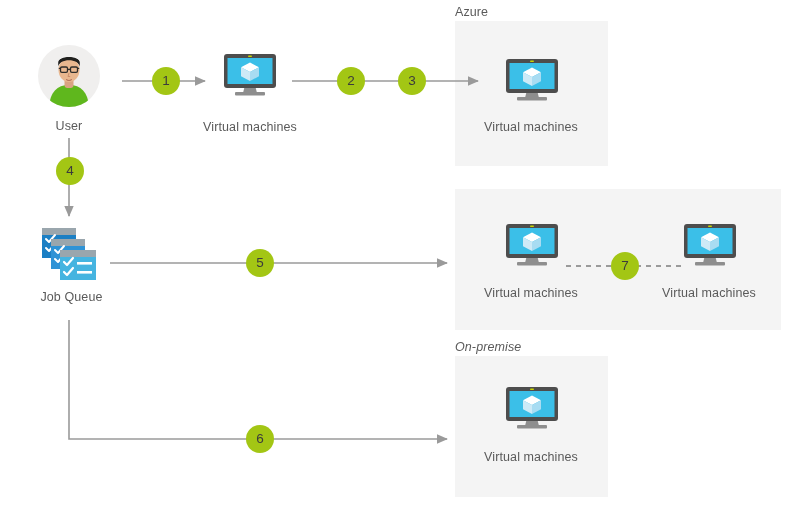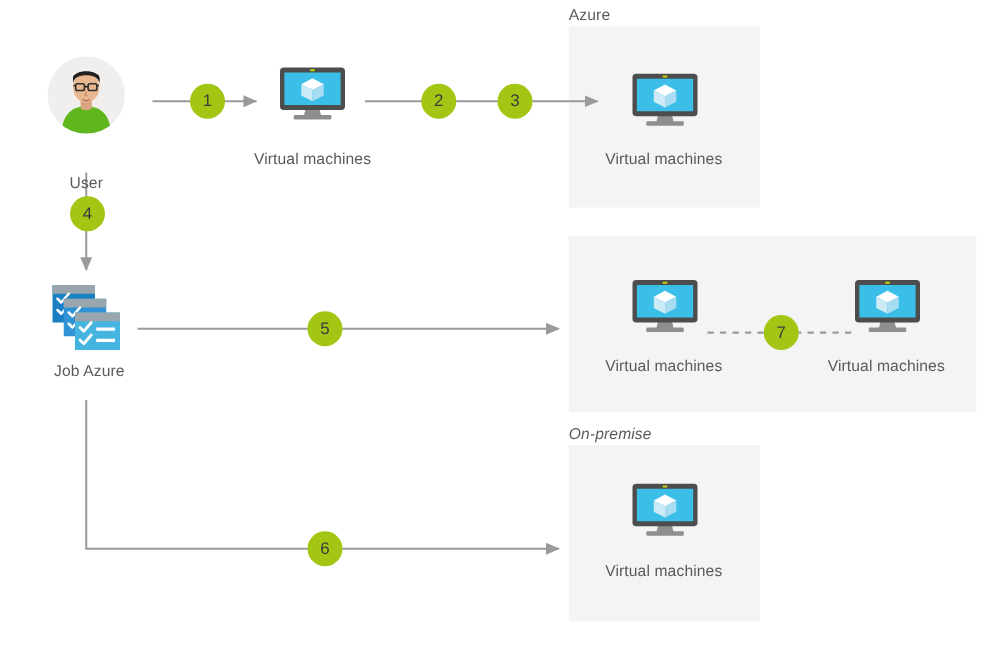--- a/index.html
+++ b/index.html
@@ -129,21 +129,21 @@
         <rect x="32.5" y="22" width="7" height="5.4" rx="1.4" fill="none" stroke="#2d2d2b" stroke-width="1.3"></rect>
         <line x1="29.5" y1="24.3" x2="32.5" y2="24.3" stroke="#2d2d2b" stroke-width="1.3"></line>
         <line x1="20.8" y1="23.4" x2="22.5" y2="23.4" stroke="#2d2d2b" stroke-width="1.3"></line>
         <line x1="39.5" y1="23.4" x2="41.2" y2="23.4" stroke="#2d2d2b" stroke-width="1.3"></line>
 
         <path d="M31,28 L30,31.5 L32.2,31.5" fill="none" stroke="#c98f6d" stroke-width="1"></path>
         <path d="M28.6,34.6 C29.8,35.8 32.2,35.8 33.4,34.6" fill="none" stroke="#b4705a" stroke-width="1.2" stroke-linecap="round"></path>
       </g>
     </svg>
   </div>
-  <div class="node-label" style="left:19px; top:119px; width:100px;margin-top:20px;">User</div>
+  <div class="node-label" style="left:19px; top:119px; width:100px;">User</div>
 
   <div class="node" style="left:221px; top:52px;">
     <svg class="vm-icon" width="58" height="52" viewBox="0 0 58 52">
       <rect x="14" y="40" width="30" height="3.5" rx="1" fill="#8e8e8e"></rect>
       <path d="M24,33 L34,33 L36,41 L22,41 Z" fill="#8e8e8e"></path>
       <rect x="3" y="2" width="52" height="34" rx="3" fill="#4d4d4d"></rect>
       <rect x="6.5" y="6" width="45" height="26" fill="#3bbfe8"></rect>
       <rect x="27" y="3.4" width="4" height="1.6" rx="0.8" fill="#c9d400"></rect>
       <g>
         <path d="M29,10.5 L38,15.3 L29,20 L20,15.3 Z" fill="#ffffff"></path>
@@ -174,21 +174,21 @@
       <g>
         <rect x="20" y="24" width="36" height="30" fill="#45b4e0"></rect>
         <rect x="20" y="24" width="36" height="7" fill="#9aa6ad"></rect>
         <path d="M24,36 l3,3 l6,-7" fill="none" stroke="#ffffff" stroke-width="2.2" stroke-linecap="round" stroke-linejoin="round"></path>
         <path d="M24,46 l3,3 l6,-7" fill="none" stroke="#ffffff" stroke-width="2.2" stroke-linecap="round" stroke-linejoin="round"></path>
         <rect x="37" y="36" width="15" height="2.6" fill="#ffffff"></rect>
         <rect x="37" y="45" width="15" height="2.6" fill="#ffffff"></rect>
       </g>
     </svg>
   </div>
-  <div class="node-label" style="left:19px; top:290px; width:105px;">Job Azure</div>
+  <div class="node-label" style="left:19px; top:290px; width:105px;">Job Queue</div>
 
   <div class="node" style="left:503px; top:57px;">
     <svg class="vm-icon" width="58" height="52" viewBox="0 0 58 52">
       <rect x="14" y="40" width="30" height="3.5" rx="1" fill="#8e8e8e"></rect>
       <path d="M24,33 L34,33 L36,41 L22,41 Z" fill="#8e8e8e"></path>
       <rect x="3" y="2" width="52" height="34" rx="3" fill="#4d4d4d"></rect>
       <rect x="6.5" y="6" width="45" height="26" fill="#3bbfe8"></rect>
       <rect x="27" y="3.4" width="4" height="1.6" rx="0.8" fill="#c9d400"></rect>
       <g>
         <path d="M29,10.5 L38,15.3 L29,20 L20,15.3 Z" fill="#ffffff"></path>

